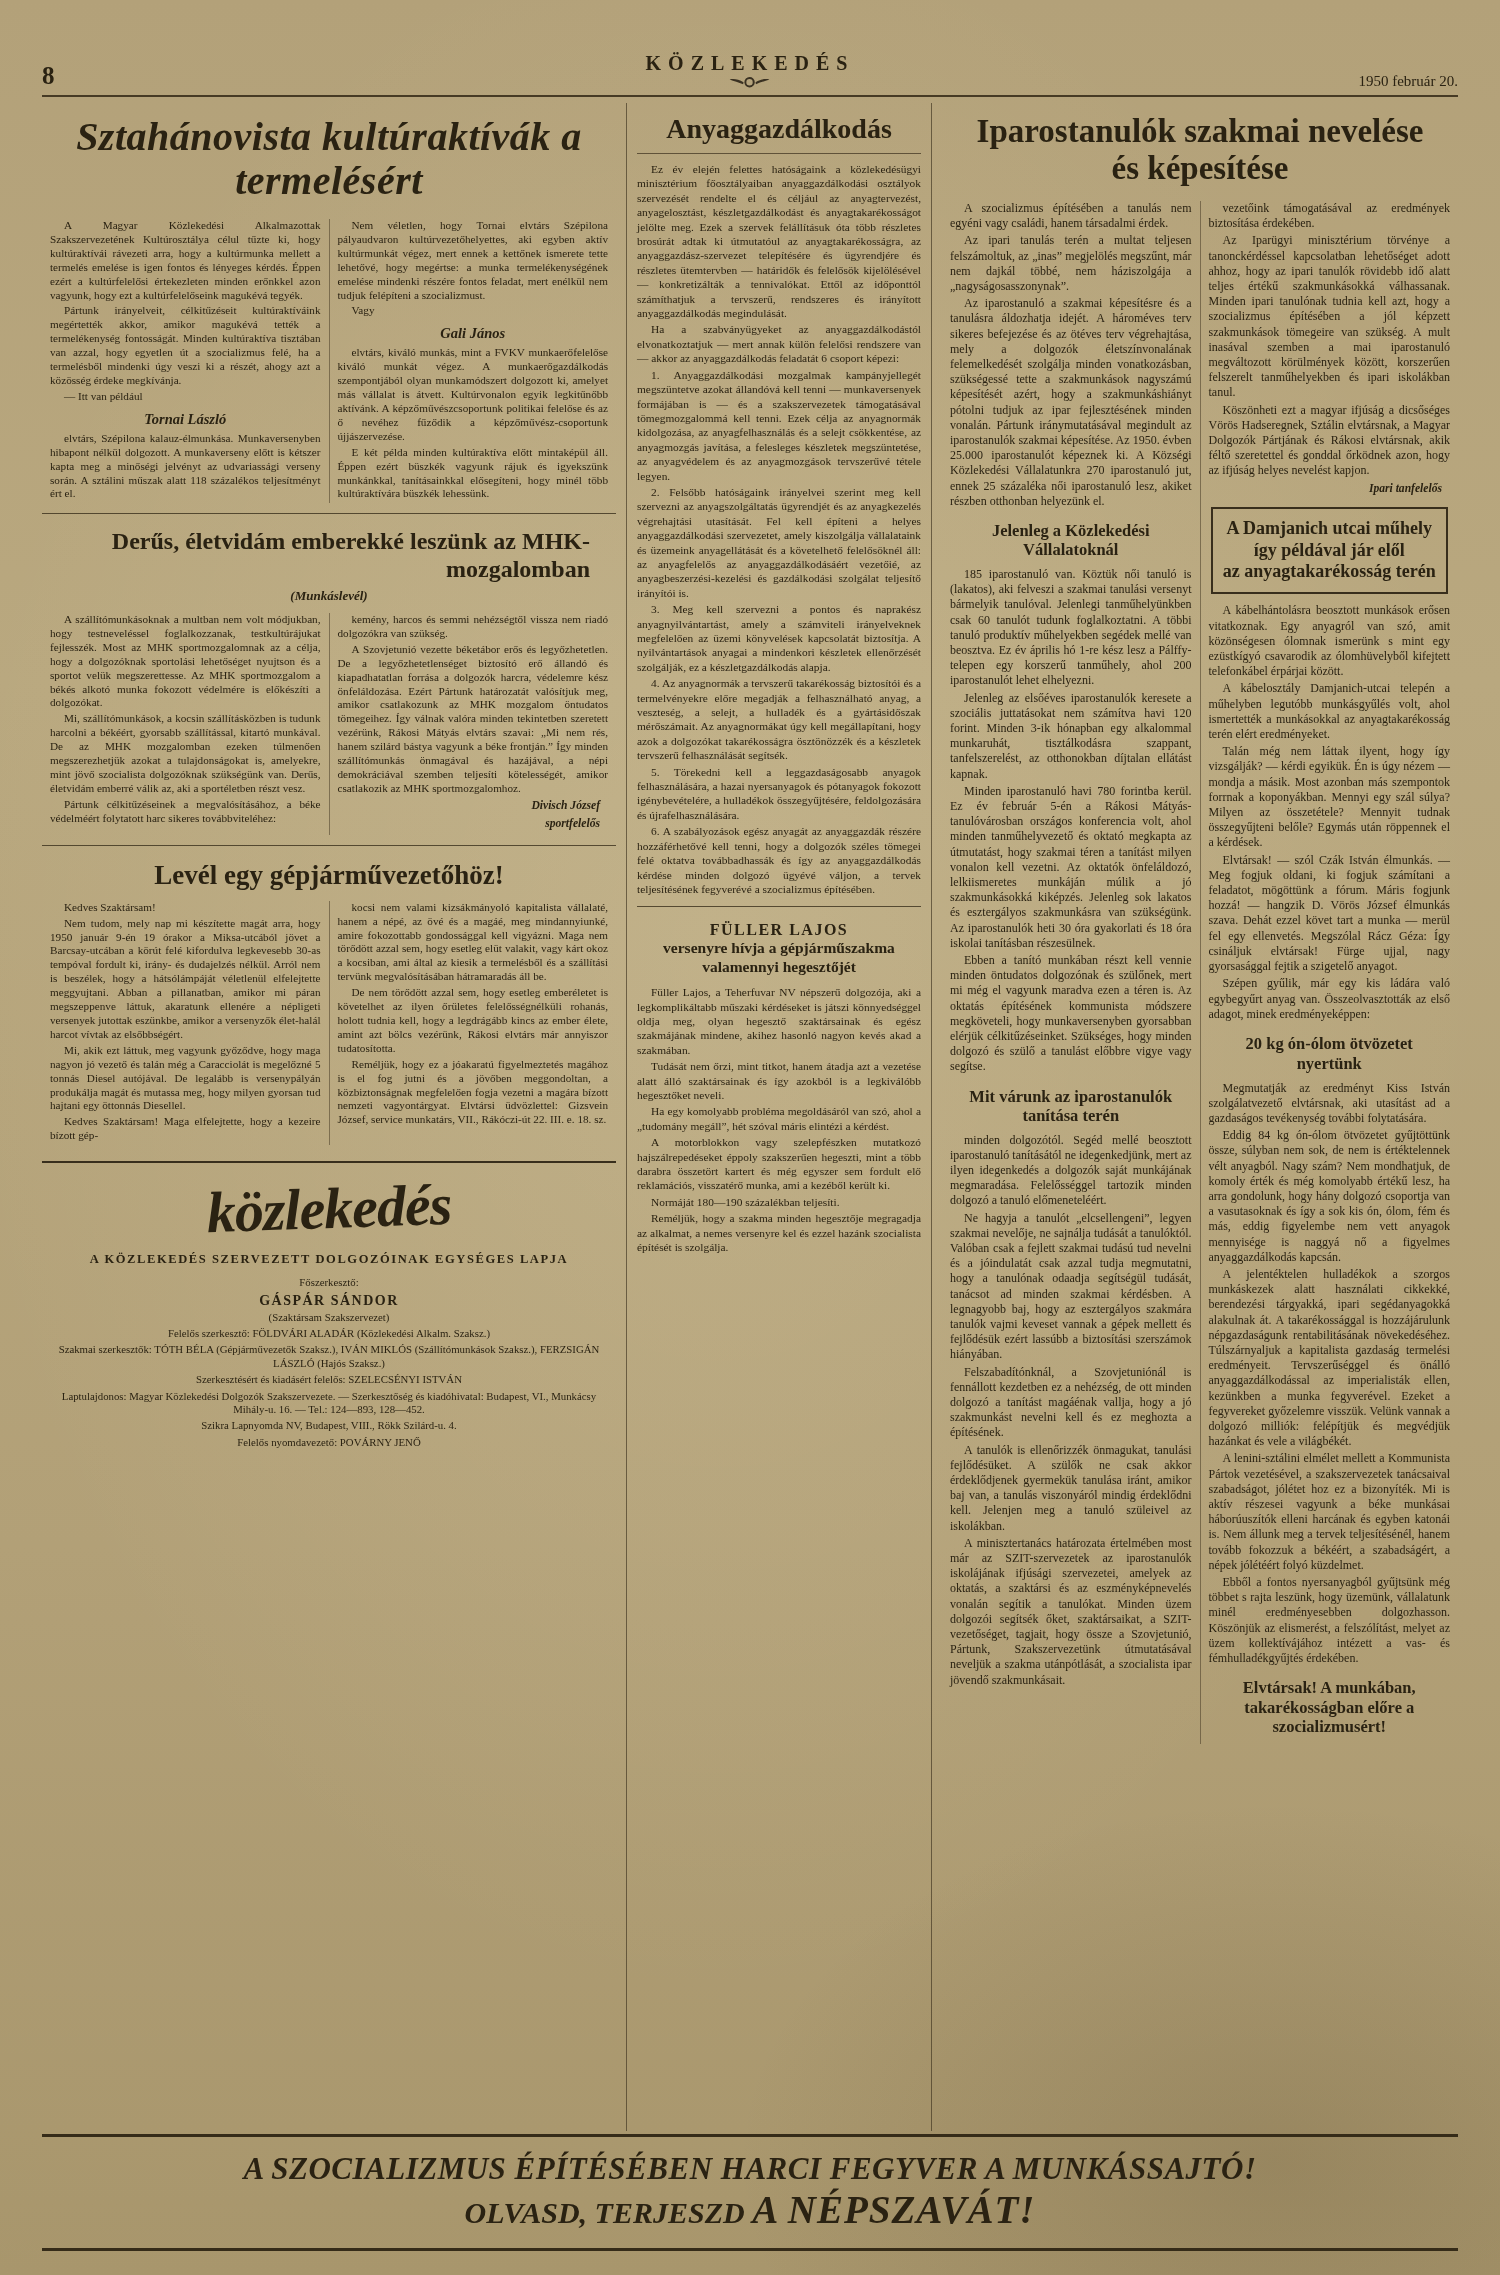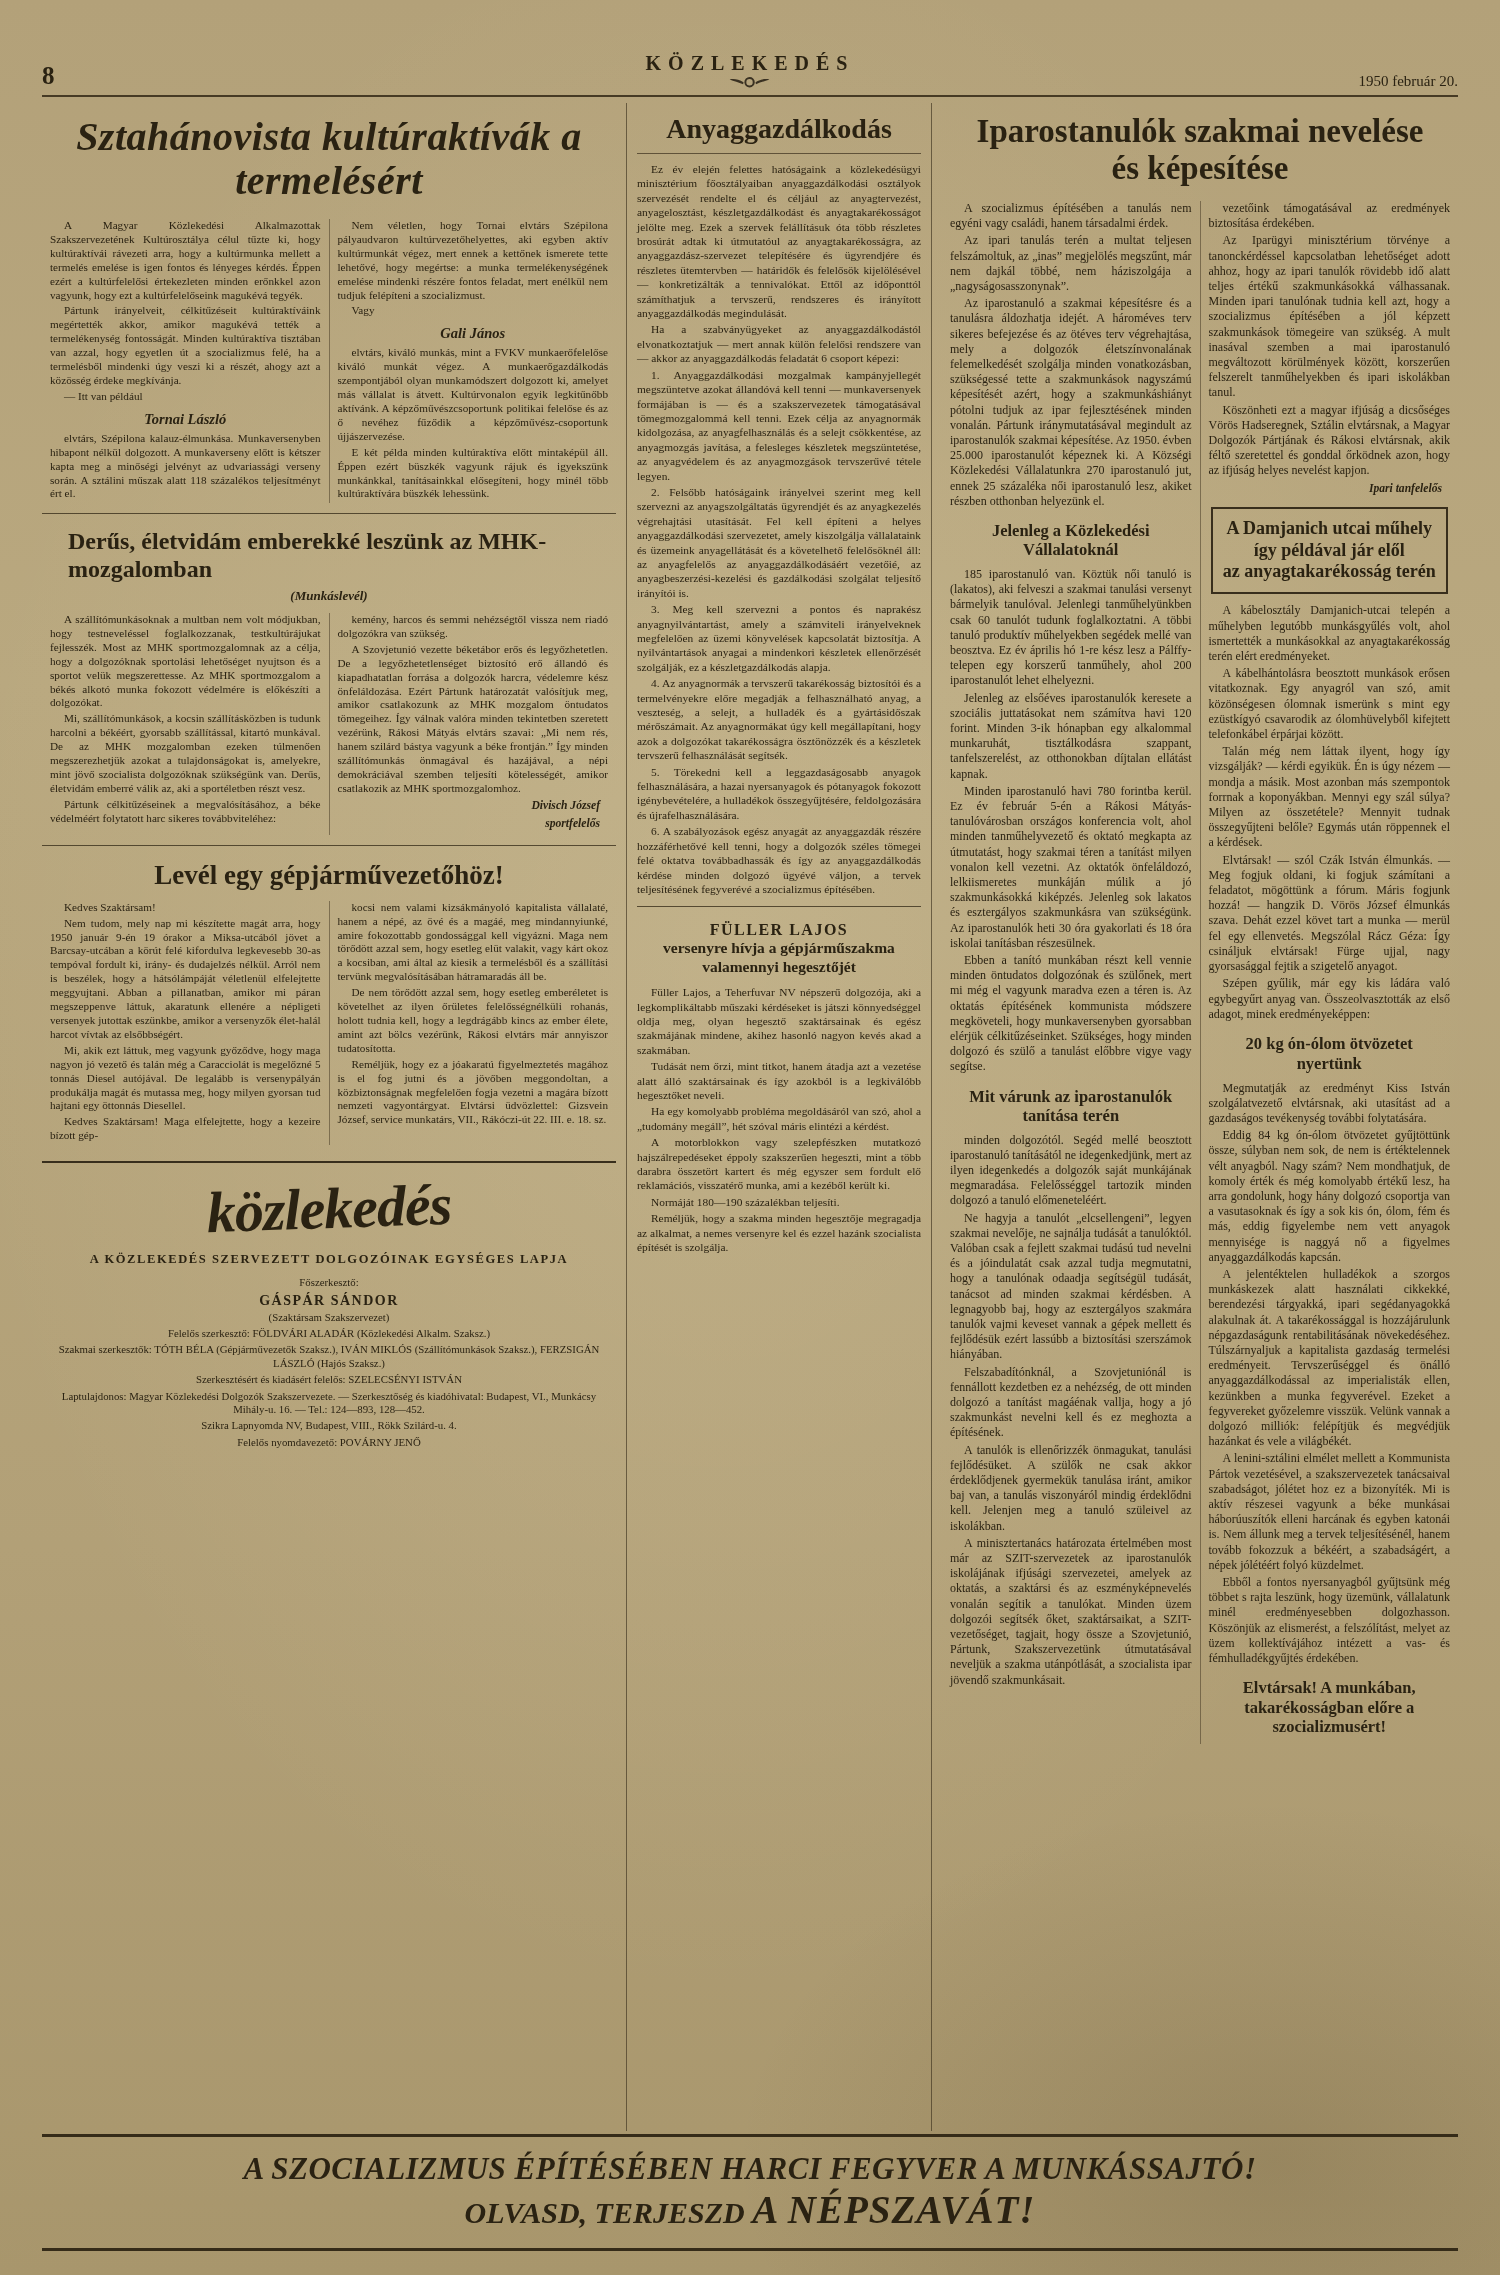--- a/index.html
+++ b/index.html
@@ -31,21 +31,21 @@
   .para{margin:0 0 2px 0;text-indent:14px;text-align:justify;font-size:11.2px;line-height:13.9px;}
   .zoneB .para{font-size:11.4px;line-height:14.4px;}
   .zoneC .para{font-size:12px;line-height:15.2px;}
   .inline-head{font-size:14.5px;font-weight:bold;font-style:italic;text-align:center;margin:7px 0 4px 0;}
   .sub-head{font-size:16.5px;font-weight:bold;text-align:center;line-height:1.18;margin:12px 6px 7px 6px;}
   .sig{text-align:right;font-weight:bold;font-style:italic;font-size:11.6px;margin:3px 8px 5px 0;}
   
   .headline-1{font-size:40px;line-height:1.1;font-weight:bold;font-style:italic;text-align:center;margin:12px 0 16px 0;letter-spacing:.5px;}
   .anyag-title{font-size:28px;font-weight:bold;text-align:center;margin:10px 0 8px 0;border-bottom:1px solid rgba(58,47,28,.7);padding-bottom:8px;}
   .headline-2{font-size:33px;line-height:1.12;font-weight:bold;text-align:center;margin:10px 0 14px 0;}
-  .derus-title{font-size:24px;font-weight:bold;text-align:left;line-height:1.16;margin:14px 26px 4px 26px;}
+  .derus-title{font-size:24px;font-weight:bold;text-align:right;line-height:1.16;margin:14px 26px 4px 26px;}
   .derus-sub{font-size:13px;font-weight:bold;font-style:italic;text-align:center;margin:0 0 9px 0;}
   .level-title{font-size:27px;font-weight:bold;text-align:center;margin:14px 0 10px 0;}
   .fuller-head{margin-top:14px;margin-bottom:8px;}
   .fuller-t1{font-size:16px;font-weight:bold;text-align:center;letter-spacing:1.5px;}
   .fuller-t2{font-size:15.5px;font-weight:bold;text-align:center;line-height:1.22;}
   .damjanich-box{border:2px solid #382e1c;padding:9px 6px;margin:12px 2px 9px 2px;}
   .damjanich-box .t{display:block;font-size:18px;font-weight:bold;text-align:center;line-height:1.22;}
   .otvozet-title{font-size:16.5px;font-weight:bold;text-align:center;margin:12px 4px 7px 4px;line-height:1.2;}
   
   .masthead{margin-top:16px;border-top:2px solid #382e1c;padding-top:10px;text-align:center;}
@@ -224,22 +224,22 @@
                 <p class="para">Köszönheti ezt a magyar ifjúság a dicsőséges Vörös Hadseregnek, Sztálin elvtársnak, a Magyar Dolgozók Pártjának és Rákosi elvtársnak, akik féltő szeretettel és gonddal őrködnek azon, hogy az ifjúság helyes nevelést kapjon.</p>
                 <p class="sig">Ipari tanfelelős</p>
               </div>
 
             <div class="damjanich-box">
               <span class="t">A Damjanich utcai műhely</span>
               <span class="t">így példával jár elől</span>
               <span class="t">az anyagtakarékosság terén</span>
             </div>
             <div>
+                <p class="para">A kábelhántolásra beosztott munkások erősen vitatkoznak. Egy anyagról van szó, amit közönségesen ólomnak ismerünk s mint egy ezüstkígyó csavarodik az ólomhüvelyből kifejtett telefonkábel érpárjai között.</p>
                 <p class="para">A kábelosztály Damjanich-utcai telepén a műhelyben legutóbb munkásgyűlés volt, ahol ismertették a munkásokkal az anyagtakarékosság terén elért eredményeket.</p>
-                <p class="para">A kábelhántolásra beosztott munkások erősen vitatkoznak. Egy anyagról van szó, amit közönségesen ólomnak ismerünk s mint egy ezüstkígyó csavarodik az ólomhüvelyből kifejtett telefonkábel érpárjai között.</p>
                 <p class="para">Talán még nem láttak ilyent, hogy így vizsgálják? — kérdi egyikük. Én is úgy nézem — mondja a másik. Most azonban más szempontok forrnak a koponyákban. Mennyi egy szál súlya? Milyen az összetétele? Mennyit tudnak összegyűjteni belőle? Egymás után röppennek el a kérdések.</p>
                 <p class="para">Elvtársak! — szól Czák István élmunkás. — Meg fogjuk oldani, ki fogjuk számítani a feladatot, mögöttünk a fórum. Máris fogjunk hozzá! — hangzik D. Vörös József élmunkás szava. Dehát ezzel követ tart a munka — merül fel egy ellenvetés. Megszólal Rácz Géza: Így csináljuk elvtársak! Fürge ujjal, nagy gyorsasággal fejtik a szigetelő anyagot.</p>
                 <p class="para">Szépen gyűlik, már egy kis ládára való egybegyűrt anyag van. Összeolvasztották az első adagot, minek eredményeképpen:</p>
               </div>
 
             <h3 class="otvozet-title">20 kg ón-ólom ötvözetet nyertünk</h3>
             <div>
                 <p class="para">Megmutatják az eredményt Kiss István szolgálatvezető elvtársnak, aki utasítást ad a gazdaságos tevékenység további folytatására.</p>
                 <p class="para">Eddig 84 kg ón-ólom ötvözetet gyűjtöttünk össze, súlyban nem sok, de nem is értéktelennek vélt anyagból. Nagy szám? Nem mondhatjuk, de komoly érték és még komolyabb értékű lesz, ha arra gondolunk, hogy hány dolgozó csoportja van a vasutasoknak és így a sok kis ón, ólom, fém és más, eddig figyelembe nem vett anyagok mennyisége is naggyá nő a figyelmes anyaggazdálkodás kapcsán.</p>
                 <p class="para">A jelentéktelen hulladékok a szorgos munkáskezek alatt használati cikkekké, berendezési tárgyakká, ipari segédanyagokká alakulnak át. A takarékossággal is hozzájárulunk népgazdaságunk rentabilitásának növekedéséhez. Túlszárnyaljuk a kapitalista gazdaság termelési eredményeit. Tervszerűséggel és önálló anyaggazdálkodással az imperialisták ellen, kezünkben a munka fegyverével. Ezeket a fegyvereket győzelemre visszük. Velünk vannak a dolgozó milliók: felépítjük és megvédjük hazánkat és vele a világbékét.</p>

